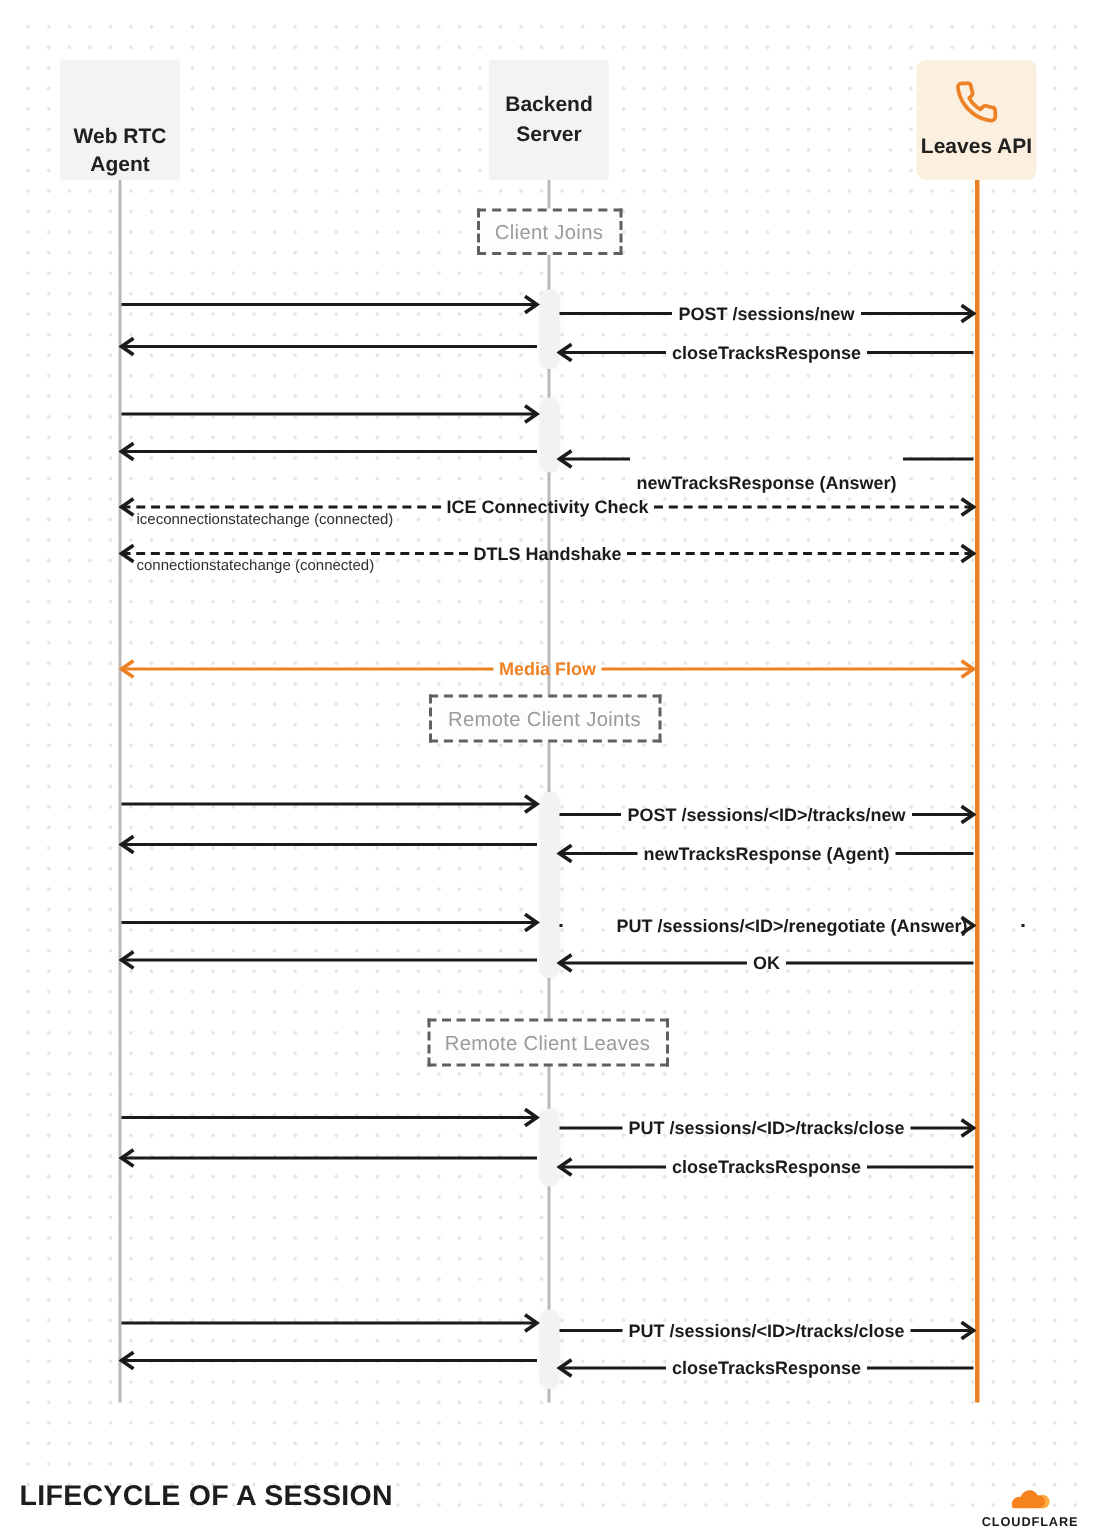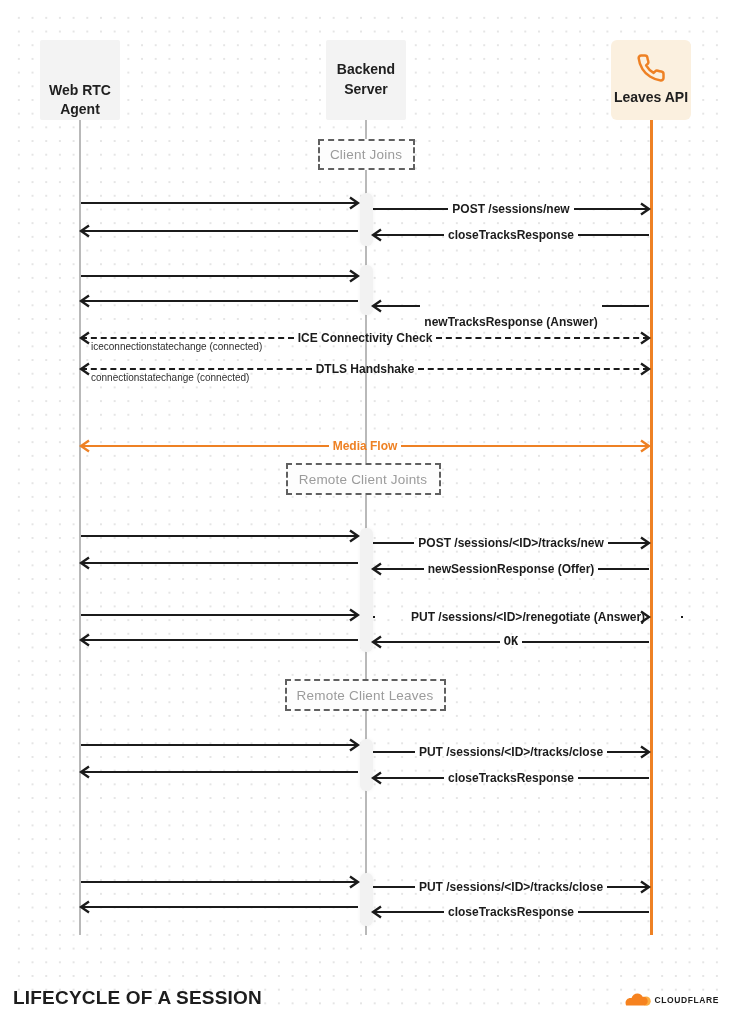--- a/index.html
+++ b/index.html
@@ -25,21 +25,21 @@
   .msg .seg { flex:1; border-top:2px solid #1B1B1B; height:0; min-width:2px; }
   .msg .seg.dashed { border-top-style:dashed; }
   .msg .mlabel { font-size:12px; font-weight:bold; color:#141414; padding:0 4px; white-space:nowrap; }
   .head { position:absolute; top:50%; }
   .head-right { right:-2px; transform:translateY(-50%); }
   .head-left  { left:-2px;  transform:translateY(-50%); }
   .sublabel { position:absolute; top:12px; left:10px; font-size:10px; color:#2F2F2F;
               font-weight:400; white-space:nowrap; }
   .footer-title { position:absolute; left:13px; top:987px; font-size:19px; font-weight:bold;
                   color:#1D1D1D; letter-spacing:.2px; }
-  .brand { position:absolute; right:13px; top:993px; display:flex; align-items:center; gap:3px; }
+  .brand { position:absolute; right:13px; top:993px; display:flex; align-items:center; gap:3px;flex-direction:column; }
   .brand-word { font-size:8.5px; font-weight:bold; color:#1B1B1B; letter-spacing:.6px; }
   .phone-wrap { display:flex; }
 </style>
 </head>
 <body>
 
 <div class="page" id="page">
   <div class="dots"></div>
   <div class="footer-title">LIFECYCLE OF A SESSION</div>
   <div class="brand">
@@ -155,21 +155,21 @@
       </svg>
     </div>
     <div class="msg" style="left: 81px; width: 277px; top: 554px;">
       <div class="seg" style="border-color: rgb(27, 27, 27);"></div>
       <svg width="13" height="16" class="head head-left">
         <path d="M10 2.5 L2 8 L10 13.5" fill="none" stroke="#1B1B1B" stroke-width="2.4"></path>
       </svg>
     </div>
     <div class="msg" style="left: 373px; width: 276px; top: 560px;">
       <div class="seg" style="border-color: rgb(27, 27, 27);"></div>
-      <span class="mlabel" style="color: rgb(27, 27, 27);">newSessionResponse (Offer)</span>
+      <span class="mlabel" style="color: rgb(27, 27, 27);">newTracksResponse (Agent)</span>
       <div class="seg" style="border-color: rgb(27, 27, 27);"></div>
       <svg width="13" height="16" class="head head-left">
         <path d="M10 2.5 L2 8 L10 13.5" fill="none" stroke="#1B1B1B" stroke-width="2.4"></path>
       </svg>
     </div>
     <div class="msg" style="left: 81px; width: 277px; top: 606px;">
       <div class="seg" style="border-color: rgb(27, 27, 27);"></div>
       <svg width="13" height="16" class="head head-right">
         <path d="M3 2.5 L11 8 L3 13.5" fill="none" stroke="#1B1B1B" stroke-width="2.4"></path>
       </svg>
@@ -183,21 +183,21 @@
       </svg>
     </div>
     <div class="msg" style="left: 81px; width: 277px; top: 631px;">
       <div class="seg" style="border-color: rgb(27, 27, 27);"></div>
       <svg width="13" height="16" class="head head-left">
         <path d="M10 2.5 L2 8 L10 13.5" fill="none" stroke="#1B1B1B" stroke-width="2.4"></path>
       </svg>
     </div>
     <div class="msg" style="left: 373px; width: 276px; top: 633px;">
       <div class="seg" style="border-color: rgb(27, 27, 27);"></div>
-      <span class="mlabel" style="color: rgb(27, 27, 27); font-family: Liberation Mono, monospace;">OK</span>
+      <span class="mlabel" style="color: rgb(27, 27, 27);">OK</span>
       <div class="seg" style="border-color: rgb(27, 27, 27);"></div>
       <svg width="13" height="16" class="head head-left">
         <path d="M10 2.5 L2 8 L10 13.5" fill="none" stroke="#1B1B1B" stroke-width="2.4"></path>
       </svg>
     </div>
     <div class="msg" style="left: 81px; width: 277px; top: 736px;">
       <div class="seg" style="border-color: rgb(27, 27, 27);"></div>
       <svg width="13" height="16" class="head head-right">
         <path d="M3 2.5 L11 8 L3 13.5" fill="none" stroke="#1B1B1B" stroke-width="2.4"></path>
       </svg>

